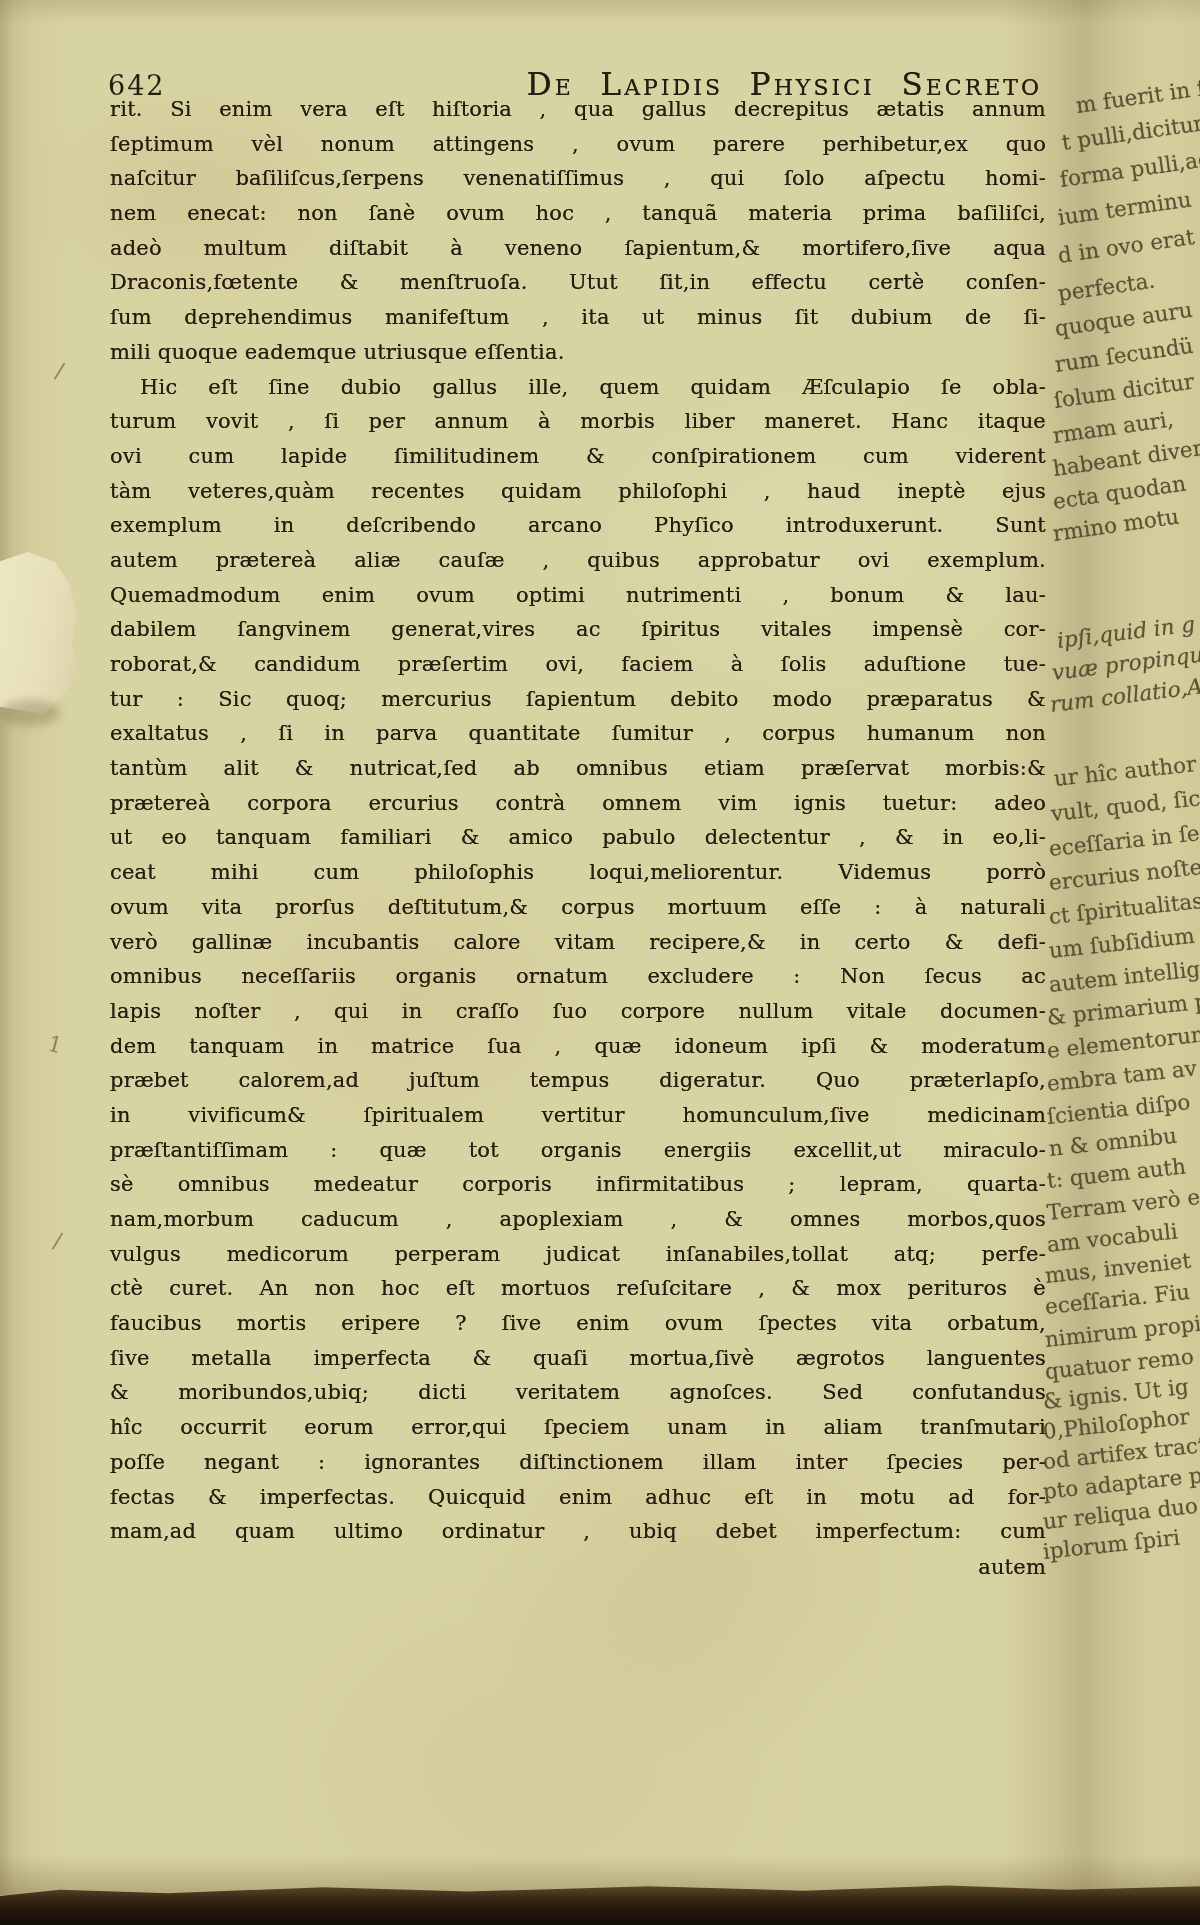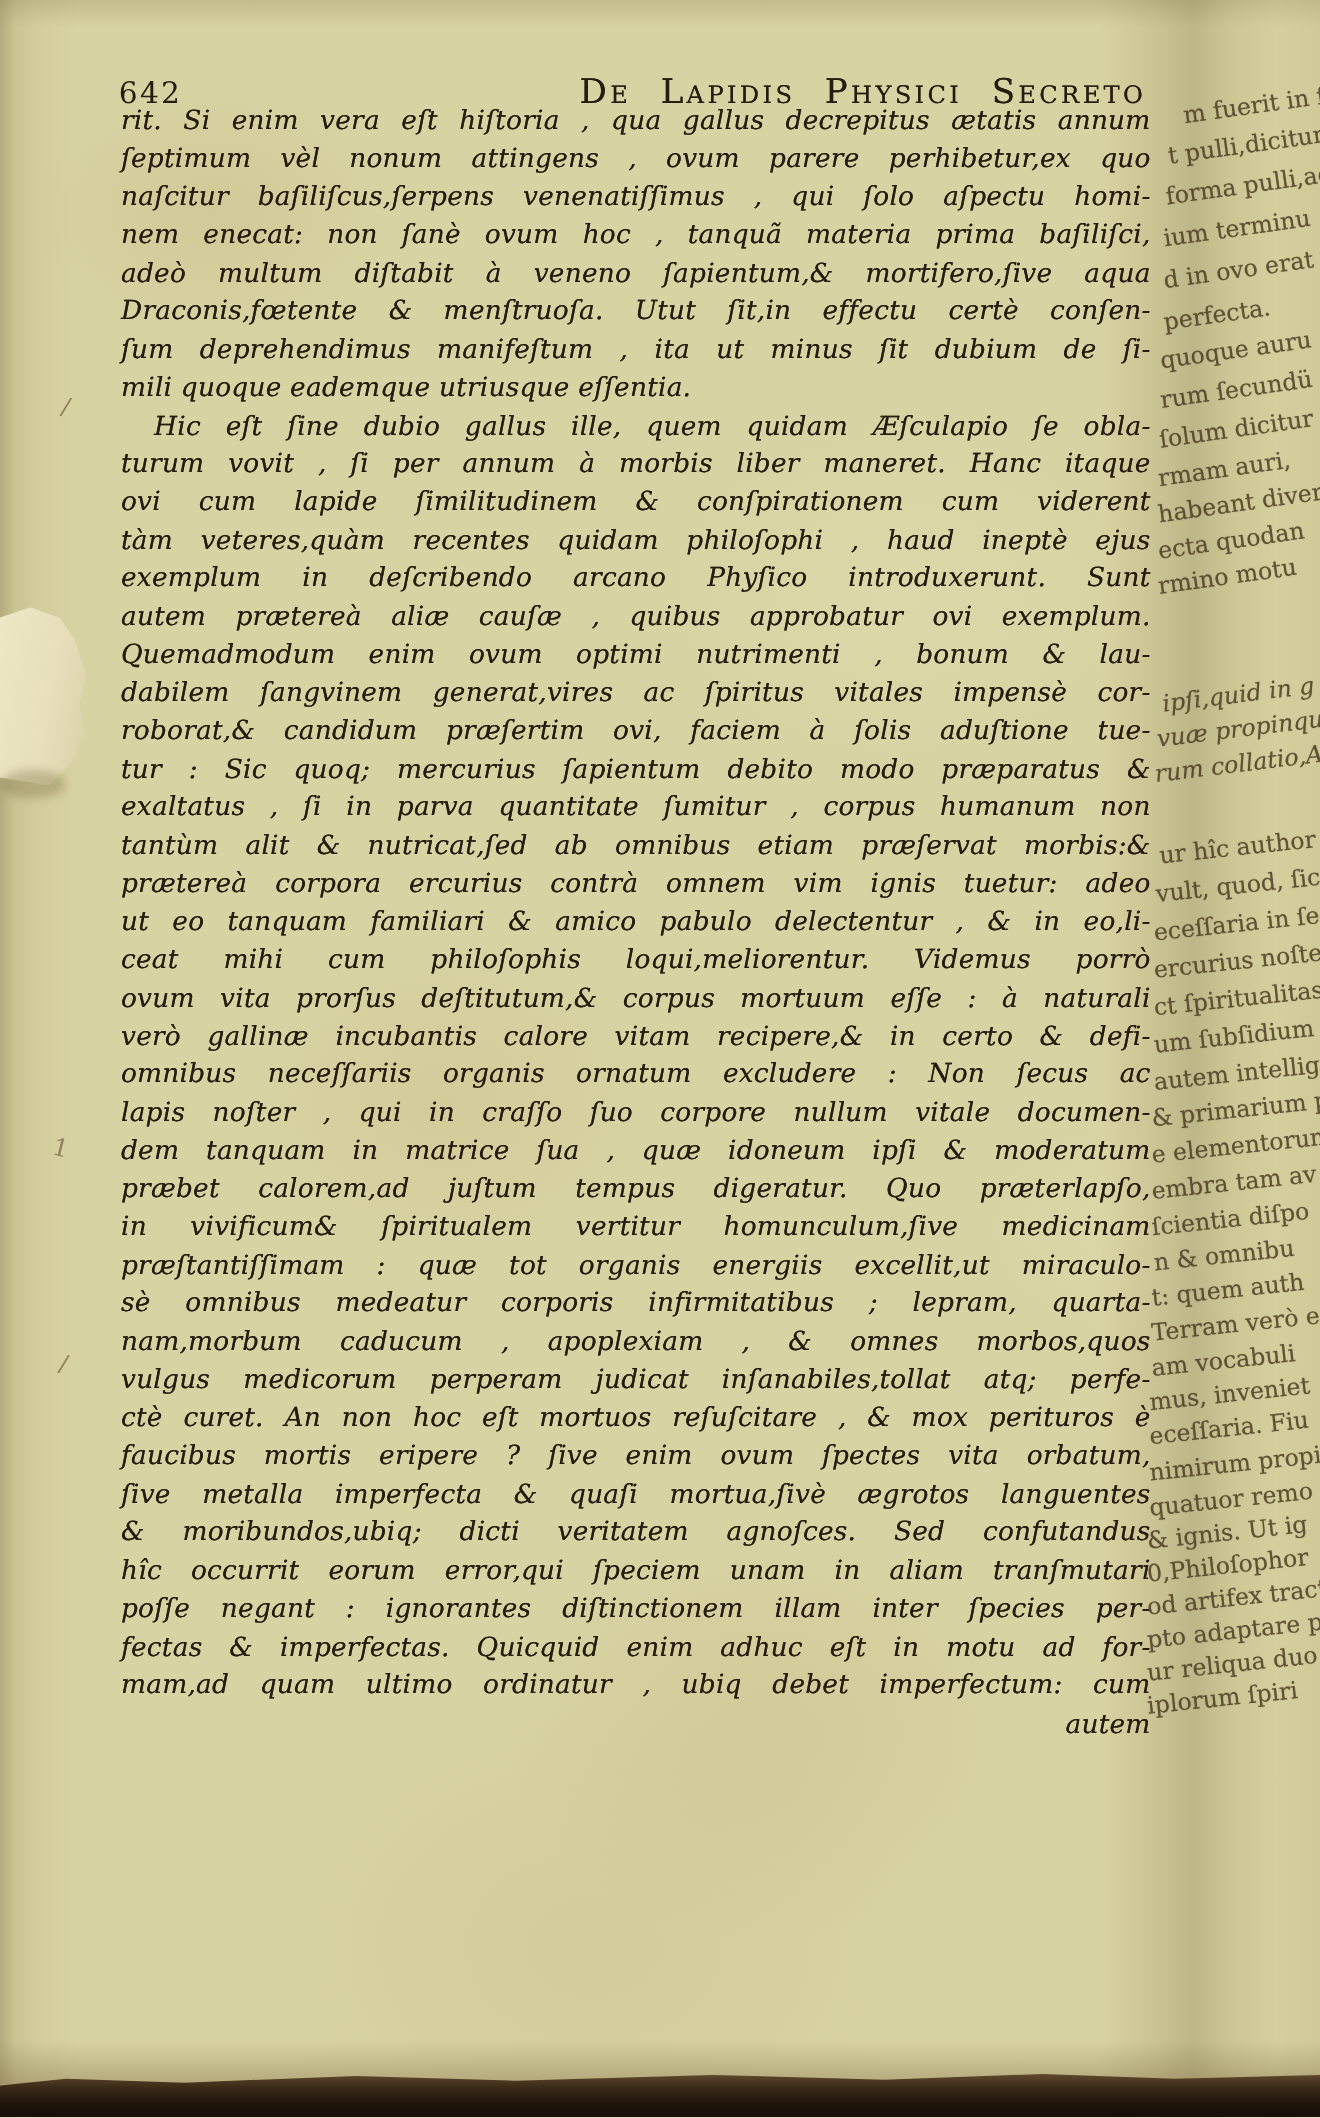--- a/index.html
+++ b/index.html
@@ -27,22 +27,22 @@
       rgba(95,80,42,.22) 85px, rgba(175,162,108,.25) 120px, rgba(205,196,145,.28) 160px,
       rgba(190,180,128,.30) 200px);}
   
   .header{position:absolute;top:66px;left:106px;width:936px;height:40px;color:#261c10;}
   .pgnum{position:absolute;left:2px;top:4px;font-size:27px;letter-spacing:2px;}
   .running-title{position:absolute;left:0;right:0;top:0;text-align:right;
     font-variant:small-caps;font-size:31px;letter-spacing:3px;word-spacing:14px;
     text-shadow:0 0 .6px rgba(38,27,14,.85);}
   
   .text-block{position:absolute;top:92px;left:110px;width:936px;color:#261c10;
-    font-size:24px;line-height:34.7px;letter-spacing:.2px;
-    text-shadow:0 0 .55px rgba(38,27,14,.8);font-style:italic;}
+    font-size:21px;line-height:34.7px;letter-spacing:.2px;
+    text-shadow:0 0 .55px rgba(38,27,14,.8);}
   .line{text-align:justify;text-align-last:justify;white-space:normal;height:34.7px;overflow:visible;}
   .line.last{text-align-last:left;}
   .line.indent{text-indent:30px;}
   .catchword{margin-top:1px;text-align:right;}
   
   .edge-frag{position:absolute;white-space:nowrap;color:#46371f;font-size:21.5px;
     opacity:.82;text-shadow:0 0 1px rgba(70,55,31,.55);transform-origin:left center;}
   .edge-frag.it{font-style:italic;}
   
   .bookmark-tab{position:absolute;left:-6px;top:552px;width:84px;height:162px;

